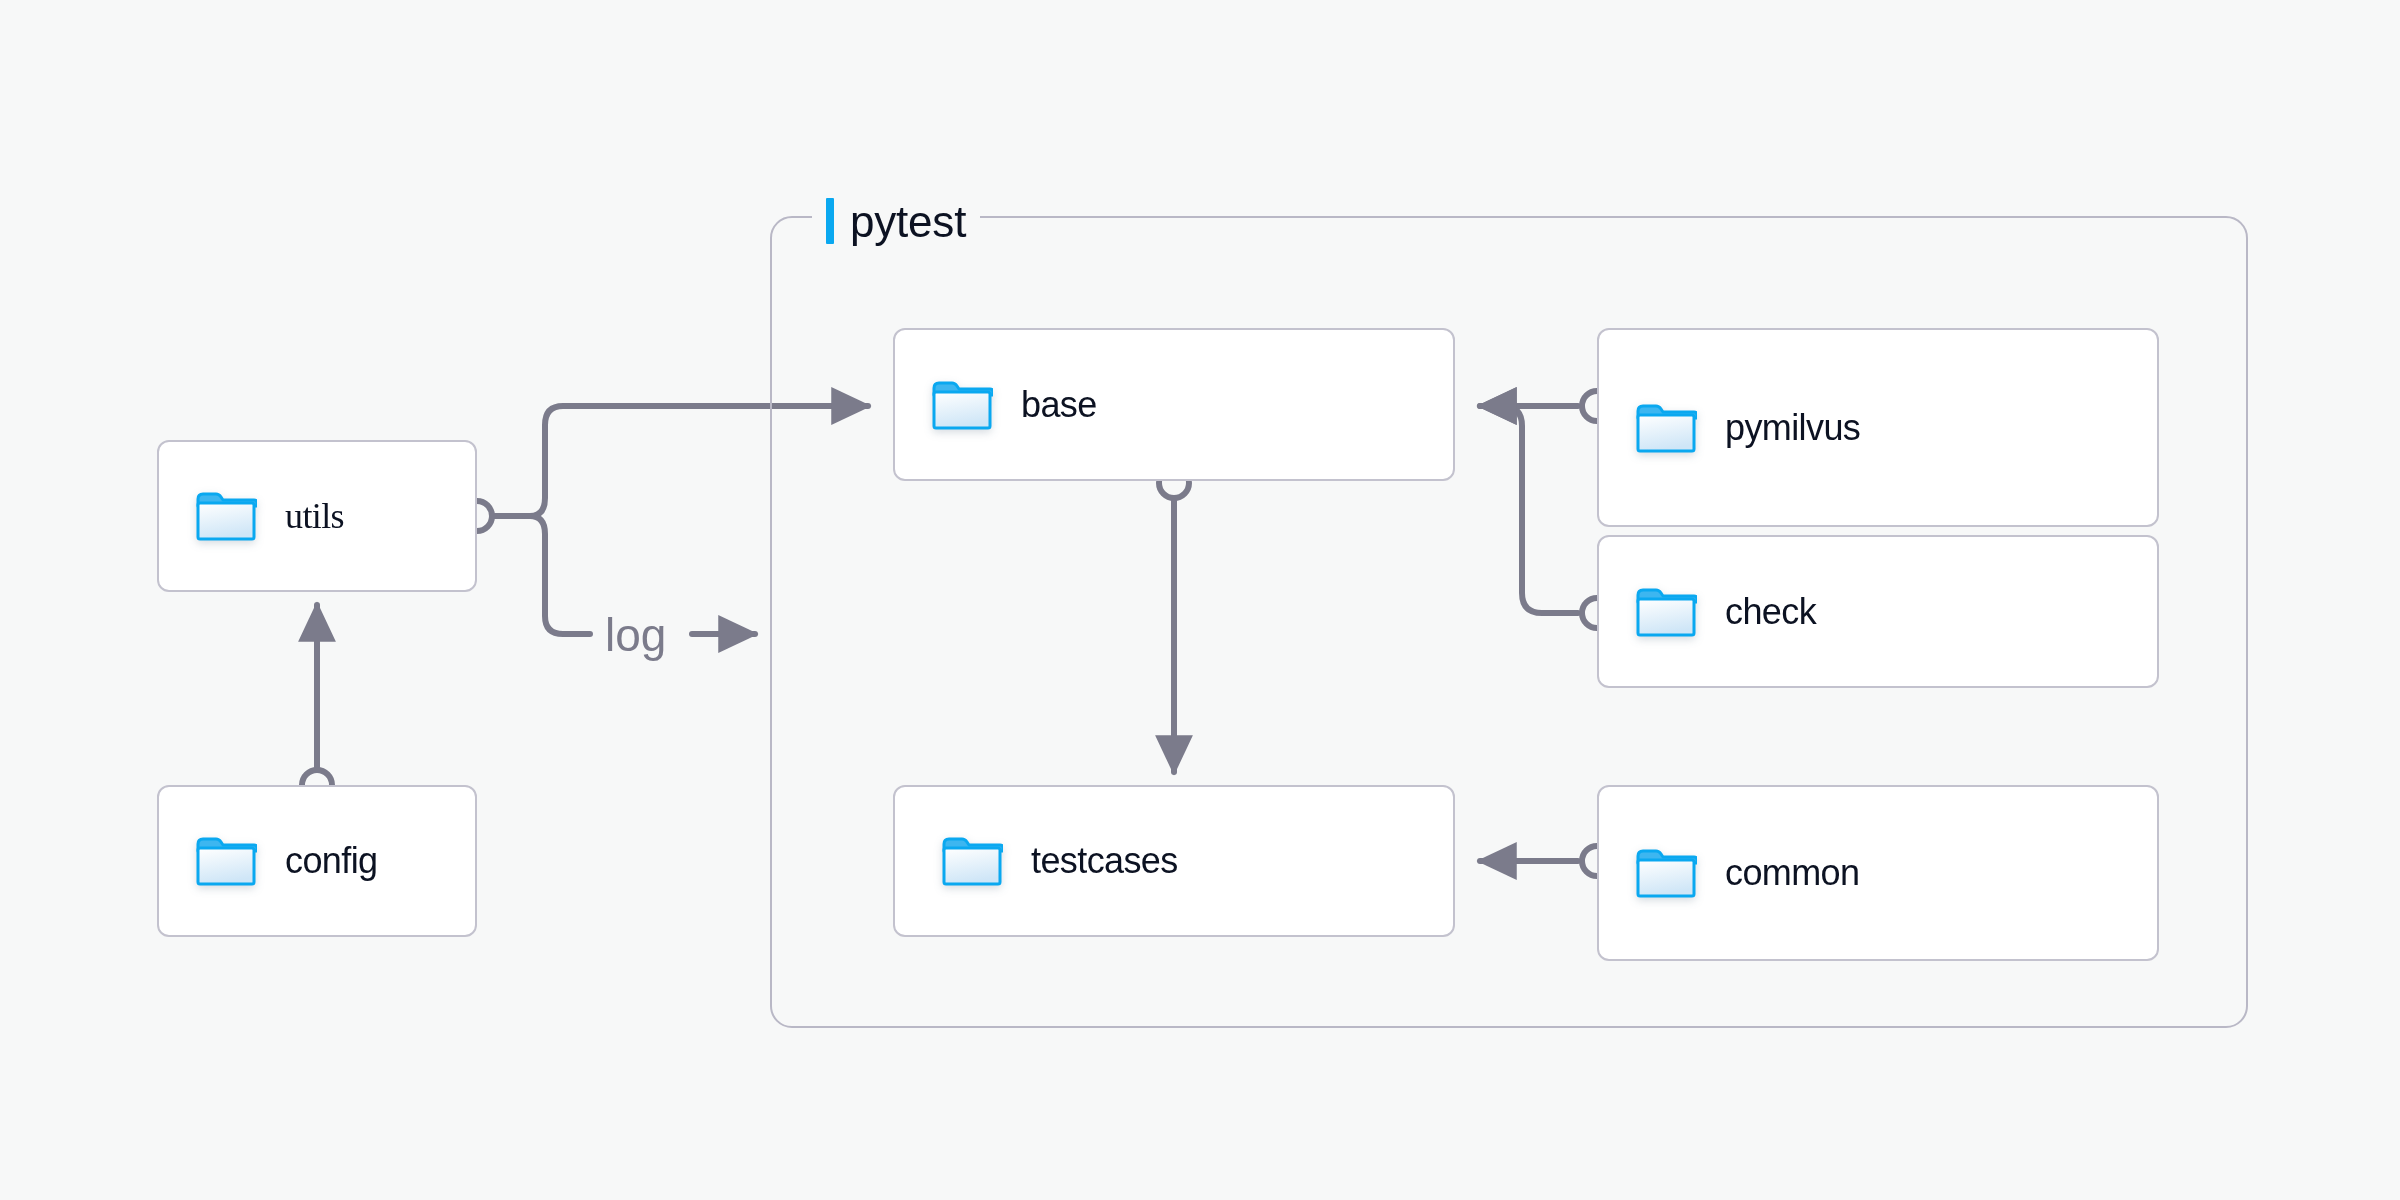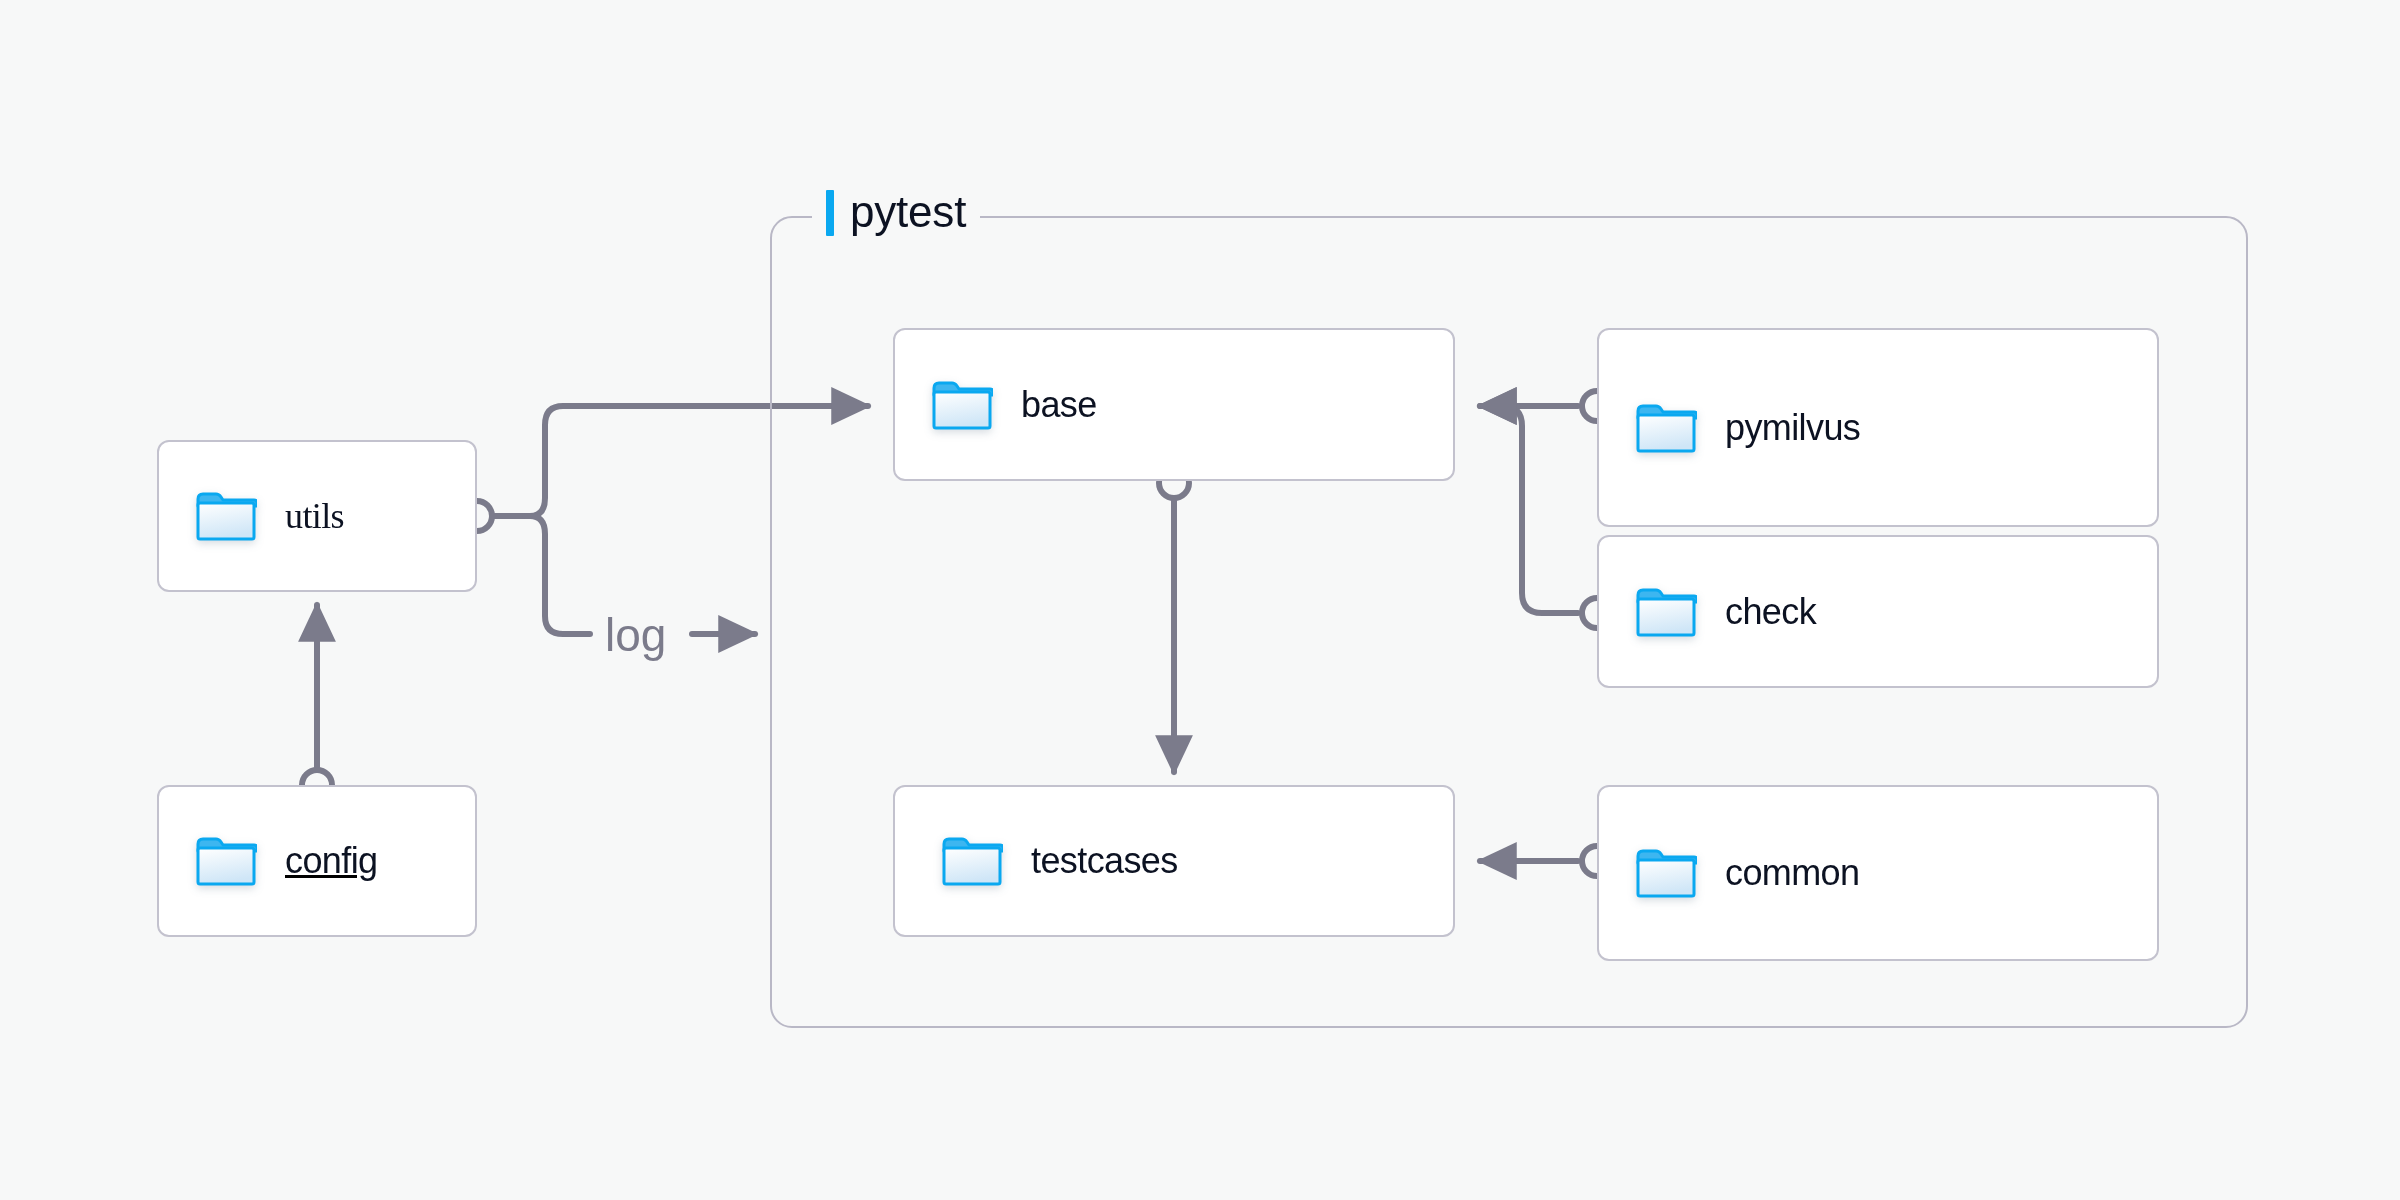--- a/index.html
+++ b/index.html
@@ -31,21 +31,21 @@
   .group-box {
     position: absolute;
     box-sizing: border-box;
     border: 2px solid #b9b8c6;
     border-radius: 22px;
     background: transparent;
   }
   .group-title-wrap {
     position: absolute;
     display: flex;
-    align-items: flex-start;
+    align-items: flex-end;
     gap: 16px;
     background: #f7f8f8;
     padding: 0 14px;
     height: 54px;
   }
   .group-accent-bar {
     width: 8px;
     height: 46px;
     background: #0aa8f0;
     border-radius: 1px;
@@ -152,21 +152,21 @@
   <div class="node" style="left:157px; top:440px; width:320px; height:152px;font-family:Liberation Serif, serif;">
     <span class="folder-icon">
       <svg viewBox="0 0 62 52" width="62" height="52">
         <path d="M3 9 q0-5 5-5 h13 q3 0 5 3 l2 3 h31 q3 0 3 3 v3 H3 z" fill="#3db6f0" stroke="#0aa8f0" stroke-width="3" stroke-linejoin="round"></path>
         <rect x="3" y="13" width="56" height="36" rx="2" fill="url(#folder-grad)" stroke="#0aa8f0" stroke-width="3"></rect>
       </svg>
     </span>
     <span class="node-label">utils</span>
   </div>
 
-  <div class="node" style="left:157px; top:785px; width:320px; height:152px;text-decoration:underline;">
+  <div class="node" style="left:157px; top:785px; width:320px; height:152px;">
     <span class="folder-icon">
       <svg viewBox="0 0 62 52" width="62" height="52">
         <path d="M3 9 q0-5 5-5 h13 q3 0 5 3 l2 3 h31 q3 0 3 3 v3 H3 z" fill="#3db6f0" stroke="#0aa8f0" stroke-width="3" stroke-linejoin="round"></path>
         <rect x="3" y="13" width="56" height="36" rx="2" fill="url(#folder-grad)" stroke="#0aa8f0" stroke-width="3"></rect>
       </svg>
     </span>
     <span class="node-label">config</span>
   </div>
 
   <div class="node" style="left:893px; top:328px; width:562px; height:153px;">

